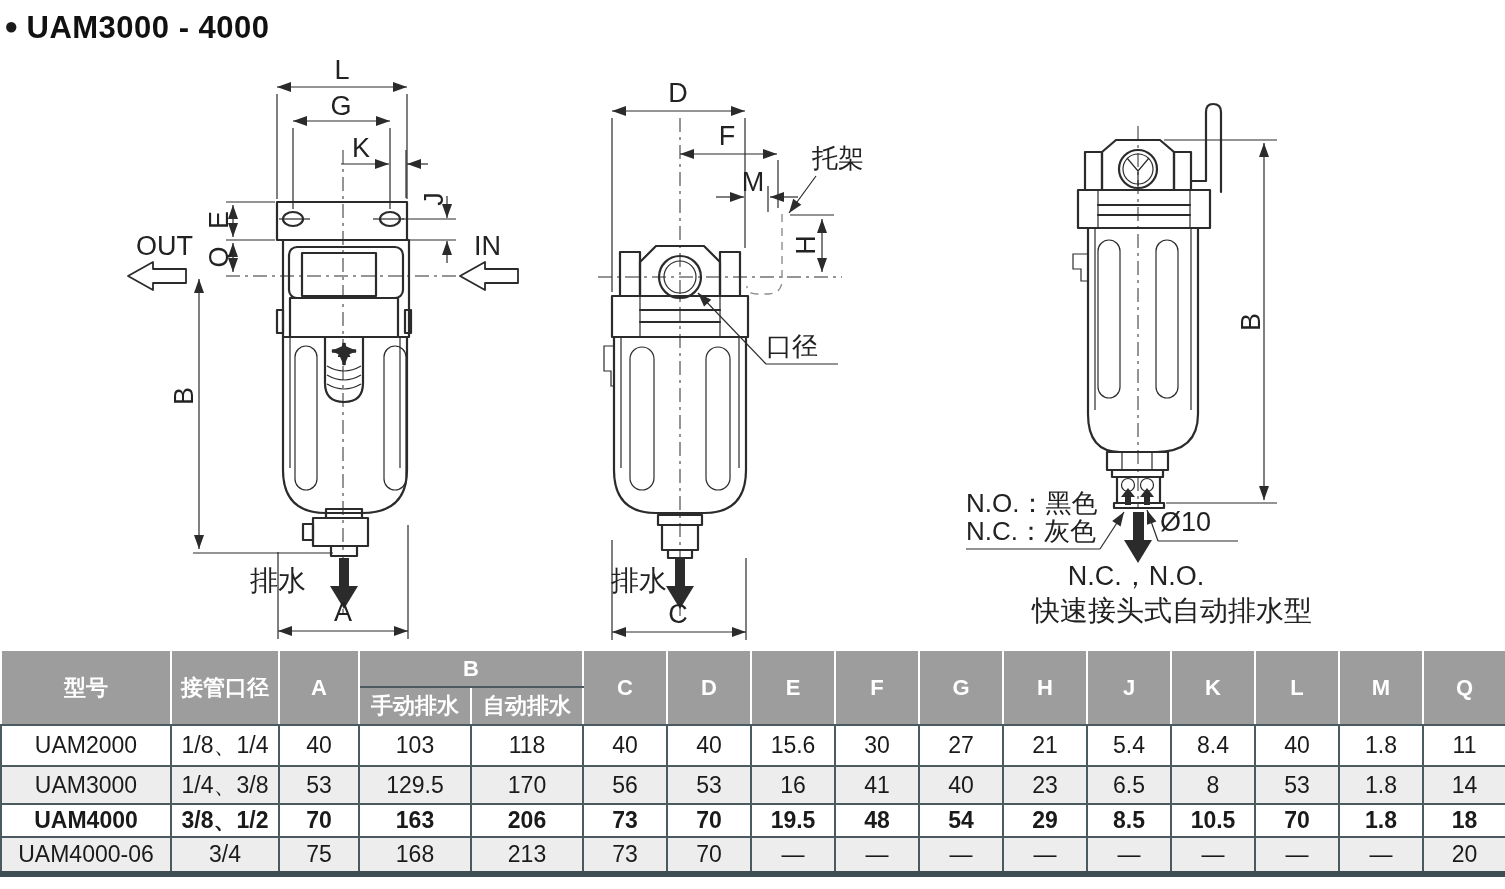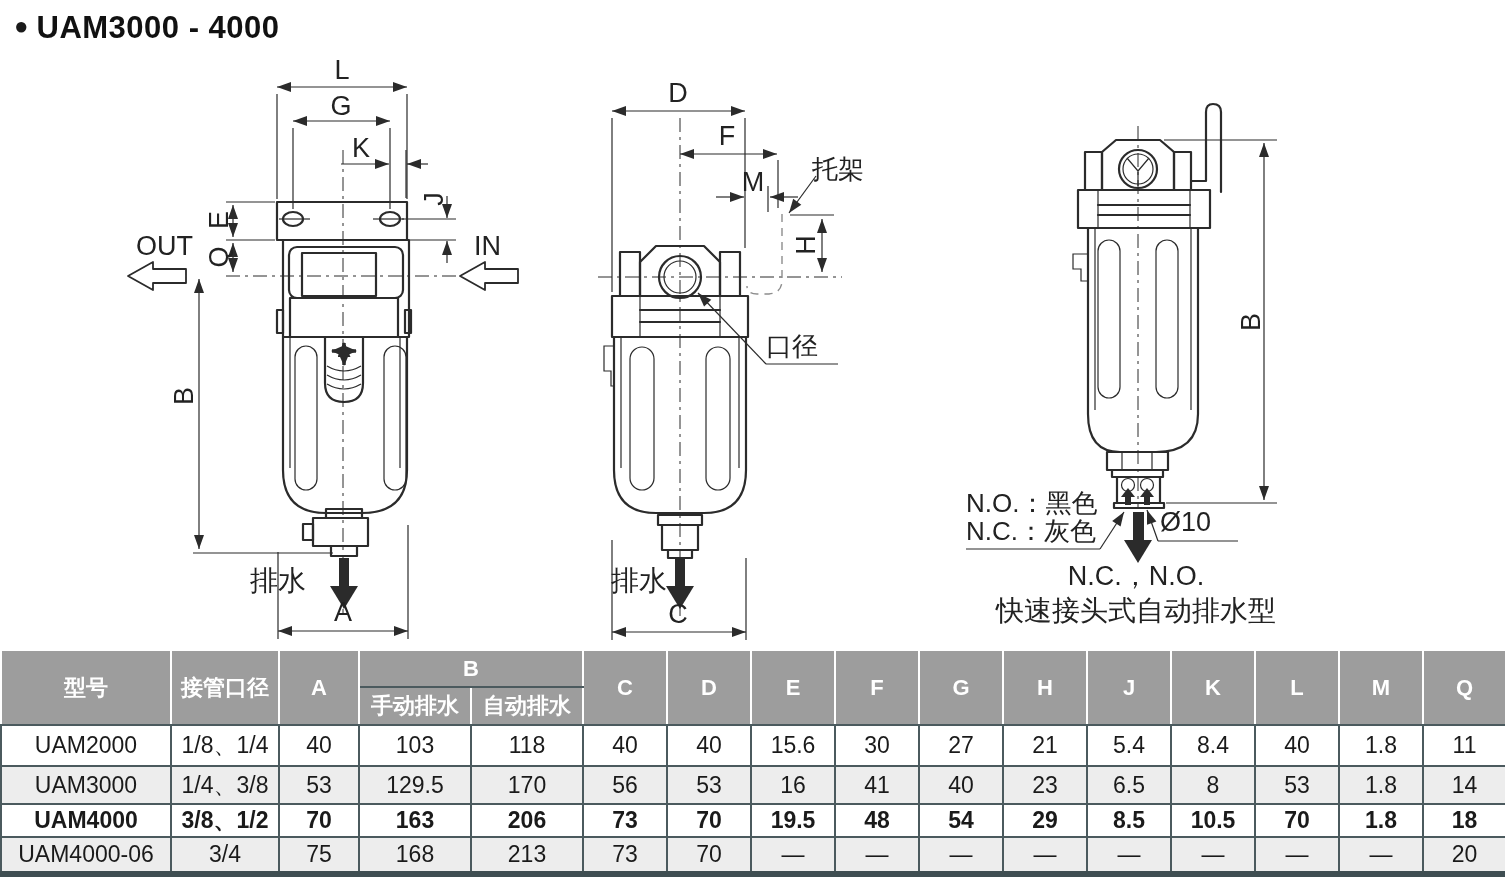--- a/index.html
+++ b/index.html
@@ -1,20 +1,20 @@
 <!DOCTYPE html>
 <html><head>
 <meta charset="utf-8">
 <style>
   html,body { margin:0; padding:0; background:#fff; }
   .page {
     position:relative; width:1505px; height:889px; background:#ffffff;
     font-family:"Liberation Sans","DejaVu Sans",sans-serif; overflow:hidden; color:#1a1a1a;
   }
-  .title { position:absolute; left:14px; top:10px; white-space:nowrap; }
+  .title { position:absolute; left:4px; top:10px; white-space:nowrap; }
   .title .bullet { font-size:24px; vertical-align:4px; margin-right:8px; }
   .title .ttl { font-size:31px; font-weight:bold; letter-spacing:0.5px; color:#111; }
 
   svg.draw { position:absolute; left:0; top:0; }
   .ol { fill:none; stroke:#2b2b2b; stroke-width:2.2; stroke-linejoin:round; stroke-linecap:round; }
   .tl { fill:none; stroke:#2b2b2b; stroke-width:1.2; }
   .dl { fill:none; stroke:#2b2b2b; stroke-width:1.2; }
   .cl { fill:none; stroke:#2b2b2b; stroke-width:1;   stroke-dasharray:14 5 3 5; }
   .hd { fill:none; stroke:#8d8d8d; stroke-width:1.4; stroke-dasharray:8 6; }
   .blk { fill:#2b2b2b; stroke:none; }
@@ -254,32 +254,32 @@
   <div class="lbl rot" style="left:219px; top:257px;">Q</div>
   <div class="lbl rot" style="left:184px; top:396px;">B</div>
   <div class="lbl" style="left:136px; top:232px;">OUT</div>
   <div class="lbl" style="left:474px; top:232px;">IN</div>
   <div class="lbl cjk-lg" style="left:250px; top:566px;">排水</div>
   <div class="lbl center" style="left:343px; top:598px;">A</div>
 
   <div class="lbl center" style="left:678px; top:79px;">D</div>
   <div class="lbl center" style="left:727px; top:122px;">F</div>
   <div class="lbl center" style="left:753px; top:168px;">M</div>
-  <div class="lbl cjk" style="left:812px; top:156px;">托架</div>
+  <div class="lbl cjk" style="left:812px; top:145px;">托架</div>
   <div class="lbl rot" style="left:806px; top:245px;">H</div>
   <div class="lbl cjk" style="left:766px; top:333px;">口径</div>
   <div class="lbl cjk-lg" style="left:611px; top:566px;">排水</div>
   <div class="lbl center" style="left:678px; top:600px;">C</div>
 
   <div class="lbl rot" style="left:1251px; top:322px;">B</div>
   <div class="lbl cjk" style="left:966px; top:490px;">N.O.：黑色</div>
   <div class="lbl cjk" style="left:966px; top:518px;">N.C.：灰色</div>
   <div class="lbl" style="left:1160px; top:508px;">Ø10</div>
   <div class="lbl center" style="left:1136px; top:562px;">N.C.，N.O.</div>
-  <div class="lbl center cjk-lg" style="left:1136px; top:596px;">快速接头式自动排水型</div>
+  <div class="lbl center cjk-lg" style="left:1172px; top:596px;">快速接头式自动排水型</div>
 
   <table class="dim-table">
     <colgroup>
       <col style="width:170px">
         <col style="width:108px">
         <col style="width:80px">
       <col style="width:112px">
         <col style="width:112px">
       <col style="width:84px">
         <col style="width:84px">

